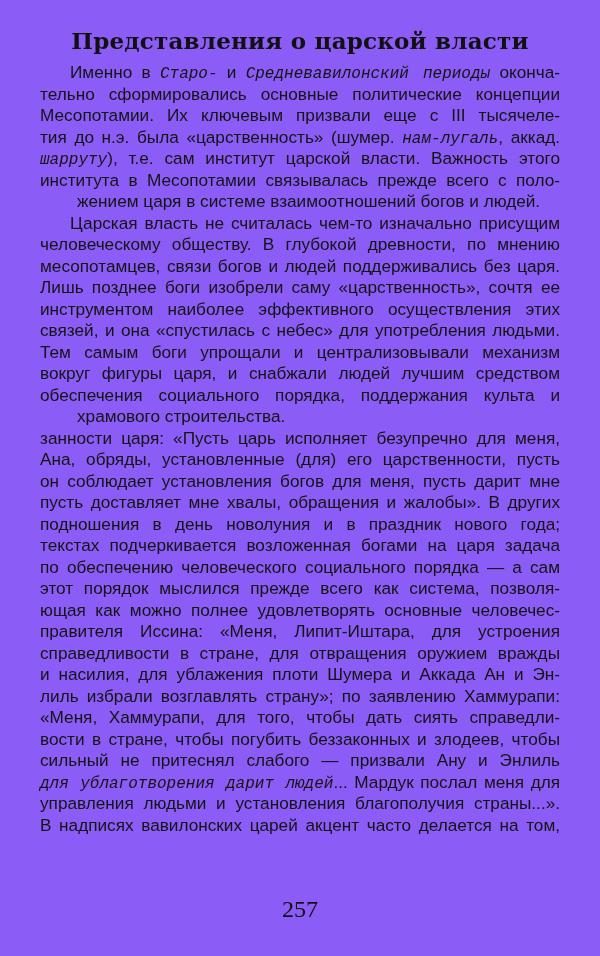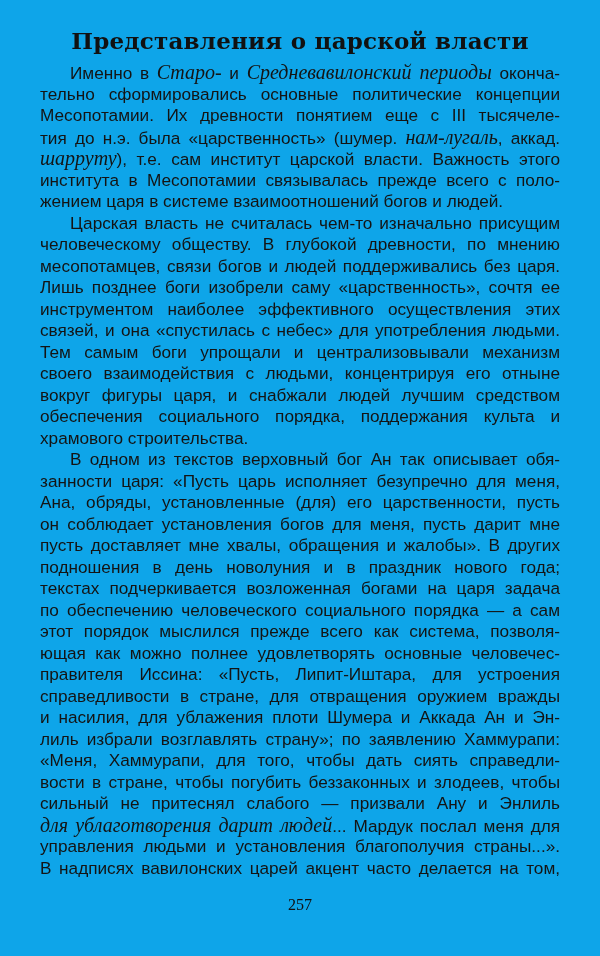--- a/index.html
+++ b/index.html
@@ -1,74 +1,72 @@
 <!DOCTYPE html>
 <html><head>
 <meta charset="utf-8">
 <style>
   html, body { margin: 0; padding: 0; background: #ffffff; }
   body { width: 600px; height: 956px; position: relative; overflow: hidden; color: #111; }
-  .page { position: absolute; left: 0; top: 0; width: 600px; height: 956px; background: #0ea5e9; }
+  .page { position: absolute; left: 0; top: 0; width: 600px; height: 956px; background: #8b5cf6; }
   .title {
     position: absolute; left: 0; top: 26px; width: 600px; text-align: center;
     font-family: "DejaVu Serif", serif; font-weight: bold; font-size: 23px;
     letter-spacing: 0.2px; line-height: 30px; color: #111;
   }
   .body-text {
     position: absolute; left: 40px; top: 62px; width: 520px;
     font-family: "Liberation Sans", sans-serif; font-size: 17.2px; line-height: 21.5px;
     color: #141414;
   }
   .line {
     display: block; height: 21.5px; white-space: nowrap;
     text-align: justify; text-align-last: justify;
   }
-  .line.last { text-align-last: left; }
+  .line.last { text-align-last: left; margin-left: 37px; }
   .line.indent { padding-left: 30px; }
-  .line i { font-family: Liberation Serif, serif; font-style: italic; font-size: 20px; }
+  .line i { font-family: Liberation Mono, monospace; font-style: italic; font-size: 16px; }
   .page-number {
     position: absolute; left: 0; top: 896px; width: 600px; text-align: center;
-    font-family: "Liberation Serif", serif; font-size: 16px; color: #111;
+    font-family: "Liberation Serif", serif; font-size: 24px; color: #111;
   }
 </style>
 </head>
 <body>
 
 <div class="page">
   <div class="title">Представления о царской власти</div>
   <div class="body-text" id="body-text">
       <span class="line indent"><span>Именно в </span><i>Старо-</i><span> и </span><i>Средневавилонский периоды</i><span> оконча-</span></span>
       <span class="line"><span>тельно сформировались основные политические концепции</span></span>
-      <span class="line"><span>Месопотамии. Их древности понятием еще с III тысячеле-</span></span>
+      <span class="line"><span>Месопотамии. Их ключевым призвали еще с III тысячеле-</span></span>
       <span class="line"><span>тия до н.э. была «царственность» (шумер. </span><i>нам-лугаль</i><span>, аккад.</span></span>
       <span class="line"><i>шарруту</i><span>), т.е. сам институт царской власти. Важность этого</span></span>
       <span class="line"><span>института в Месопотамии связывалась прежде всего с поло-</span></span>
       <span class="line last"><span>жением царя в системе взаимоотношений богов и людей.</span></span>
       <span class="line indent"><span>Царская власть не считалась чем-то изначально присущим</span></span>
       <span class="line"><span>человеческому обществу. В глубокой древности, по мнению</span></span>
       <span class="line"><span>месопотамцев, связи богов и людей поддерживались без царя.</span></span>
       <span class="line"><span>Лишь позднее боги изобрели саму «царственность», сочтя ее</span></span>
       <span class="line"><span>инструментом наиболее эффективного осуществления этих</span></span>
       <span class="line"><span>связей, и она «спустилась с небес» для употребления людьми.</span></span>
       <span class="line"><span>Тем самым боги упрощали и централизовывали механизм</span></span>
-      <span class="line"><span>своего взаимодействия с людьми, концентрируя его отныне</span></span>
       <span class="line"><span>вокруг фигуры царя, и снабжали людей лучшим средством</span></span>
       <span class="line"><span>обеспечения социального порядка, поддержания культа и</span></span>
       <span class="line last"><span>храмового строительства.</span></span>
-      <span class="line indent"><span>В одном из текстов верховный бог Ан так описывает обя-</span></span>
       <span class="line"><span>занности царя: «Пусть царь исполняет безупречно для меня,</span></span>
       <span class="line"><span>Ана, обряды, установленные (для) его царственности, пусть</span></span>
       <span class="line"><span>он соблюдает установления богов для меня, пусть дарит мне</span></span>
       <span class="line"><span>пусть доставляет мне хвалы, обращения и жалобы». В других</span></span>
       <span class="line"><span>подношения в день новолуния и в праздник нового года;</span></span>
       <span class="line"><span>текстах подчеркивается возложенная богами на царя задача</span></span>
       <span class="line"><span>по обеспечению человеческого социального порядка — а сам</span></span>
       <span class="line"><span>этот порядок мыслился прежде всего как система, позволя-</span></span>
       <span class="line"><span>ющая как можно полнее удовлетворять основные человечес-</span></span>
-      <span class="line"><span>правителя Иссина: «Пусть, Липит-Иштара, для устроения</span></span>
+      <span class="line"><span>правителя Иссина: «Меня, Липит-Иштара, для устроения</span></span>
       <span class="line"><span>справедливости в стране, для отвращения оружием вражды</span></span>
       <span class="line"><span>и насилия, для ублажения плоти Шумера и Аккада Ан и Эн-</span></span>
       <span class="line"><span>лиль избрали возглавлять страну»; по заявлению Хаммурапи:</span></span>
       <span class="line"><span>«Меня, Хаммурапи, для того, чтобы дать сиять справедли-</span></span>
       <span class="line"><span>вости в стране, чтобы погубить беззаконных и злодеев, чтобы</span></span>
       <span class="line"><span>сильный не притеснял слабого — призвали Ану и Энлиль</span></span>
       <span class="line"><i>для ублаготворения дарит людей</i><span>... Мардук послал меня для</span></span>
       <span class="line"><span>управления людьми и установления благополучия страны...».</span></span>
       <span class="line"><span>В надписях вавилонских царей акцент часто делается на том,</span></span>
     </div>

